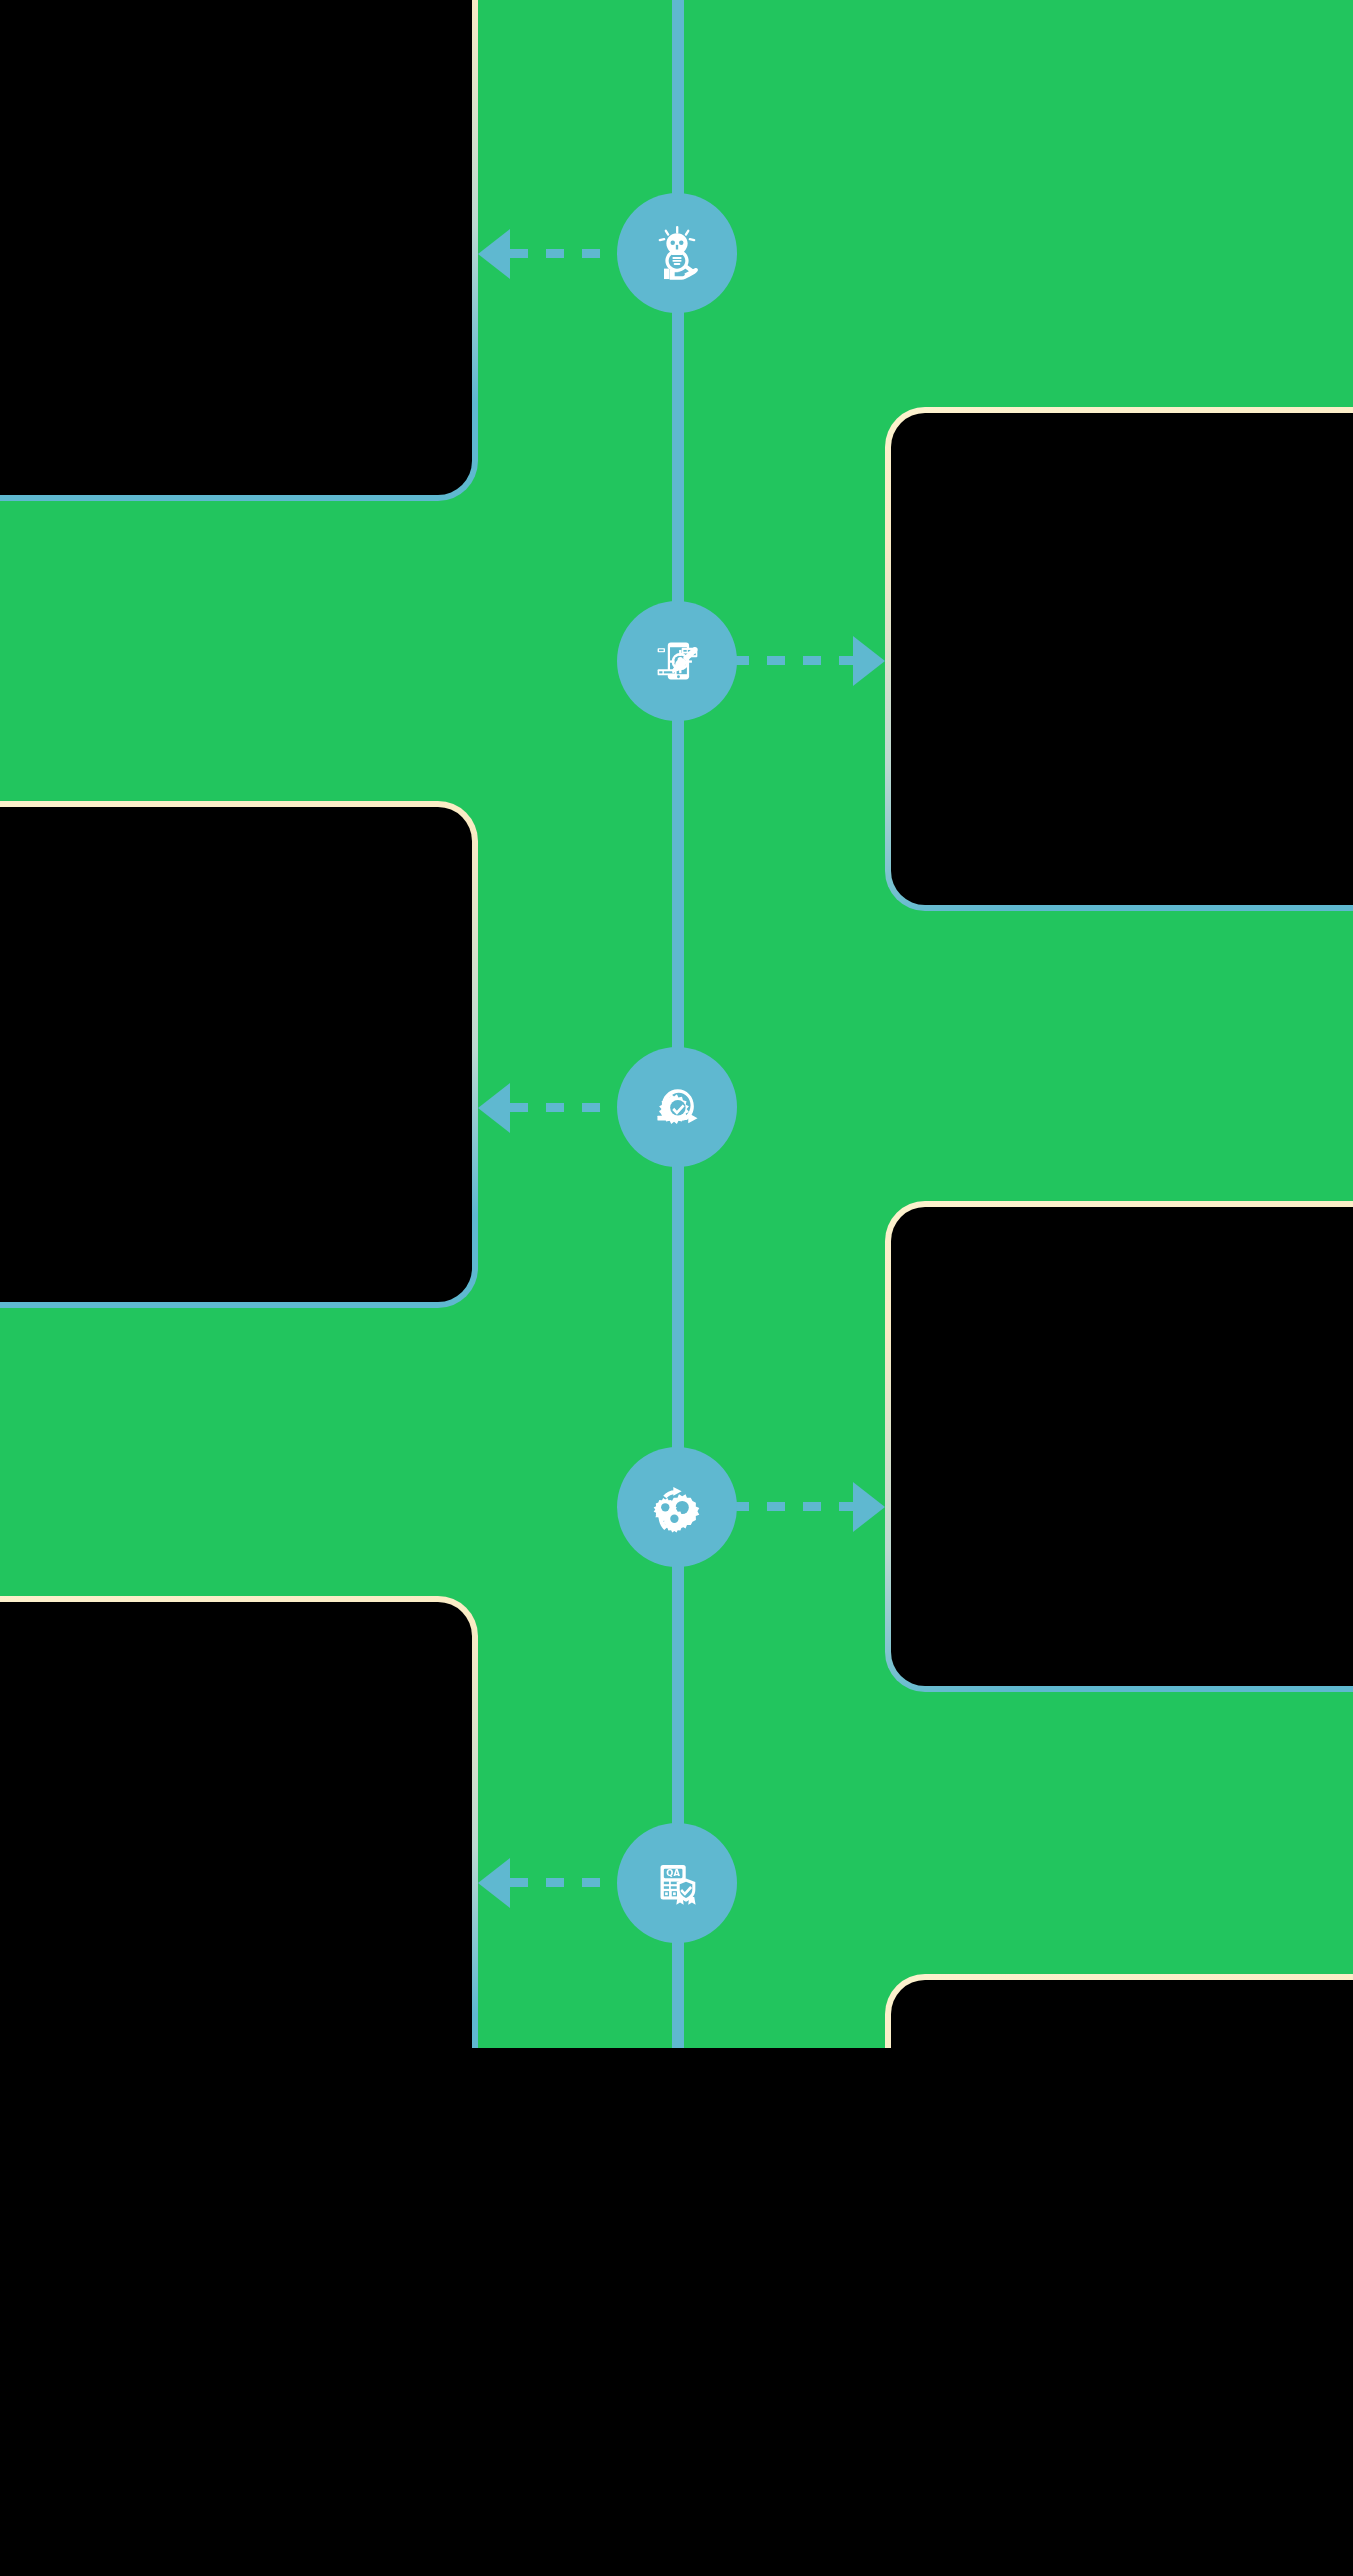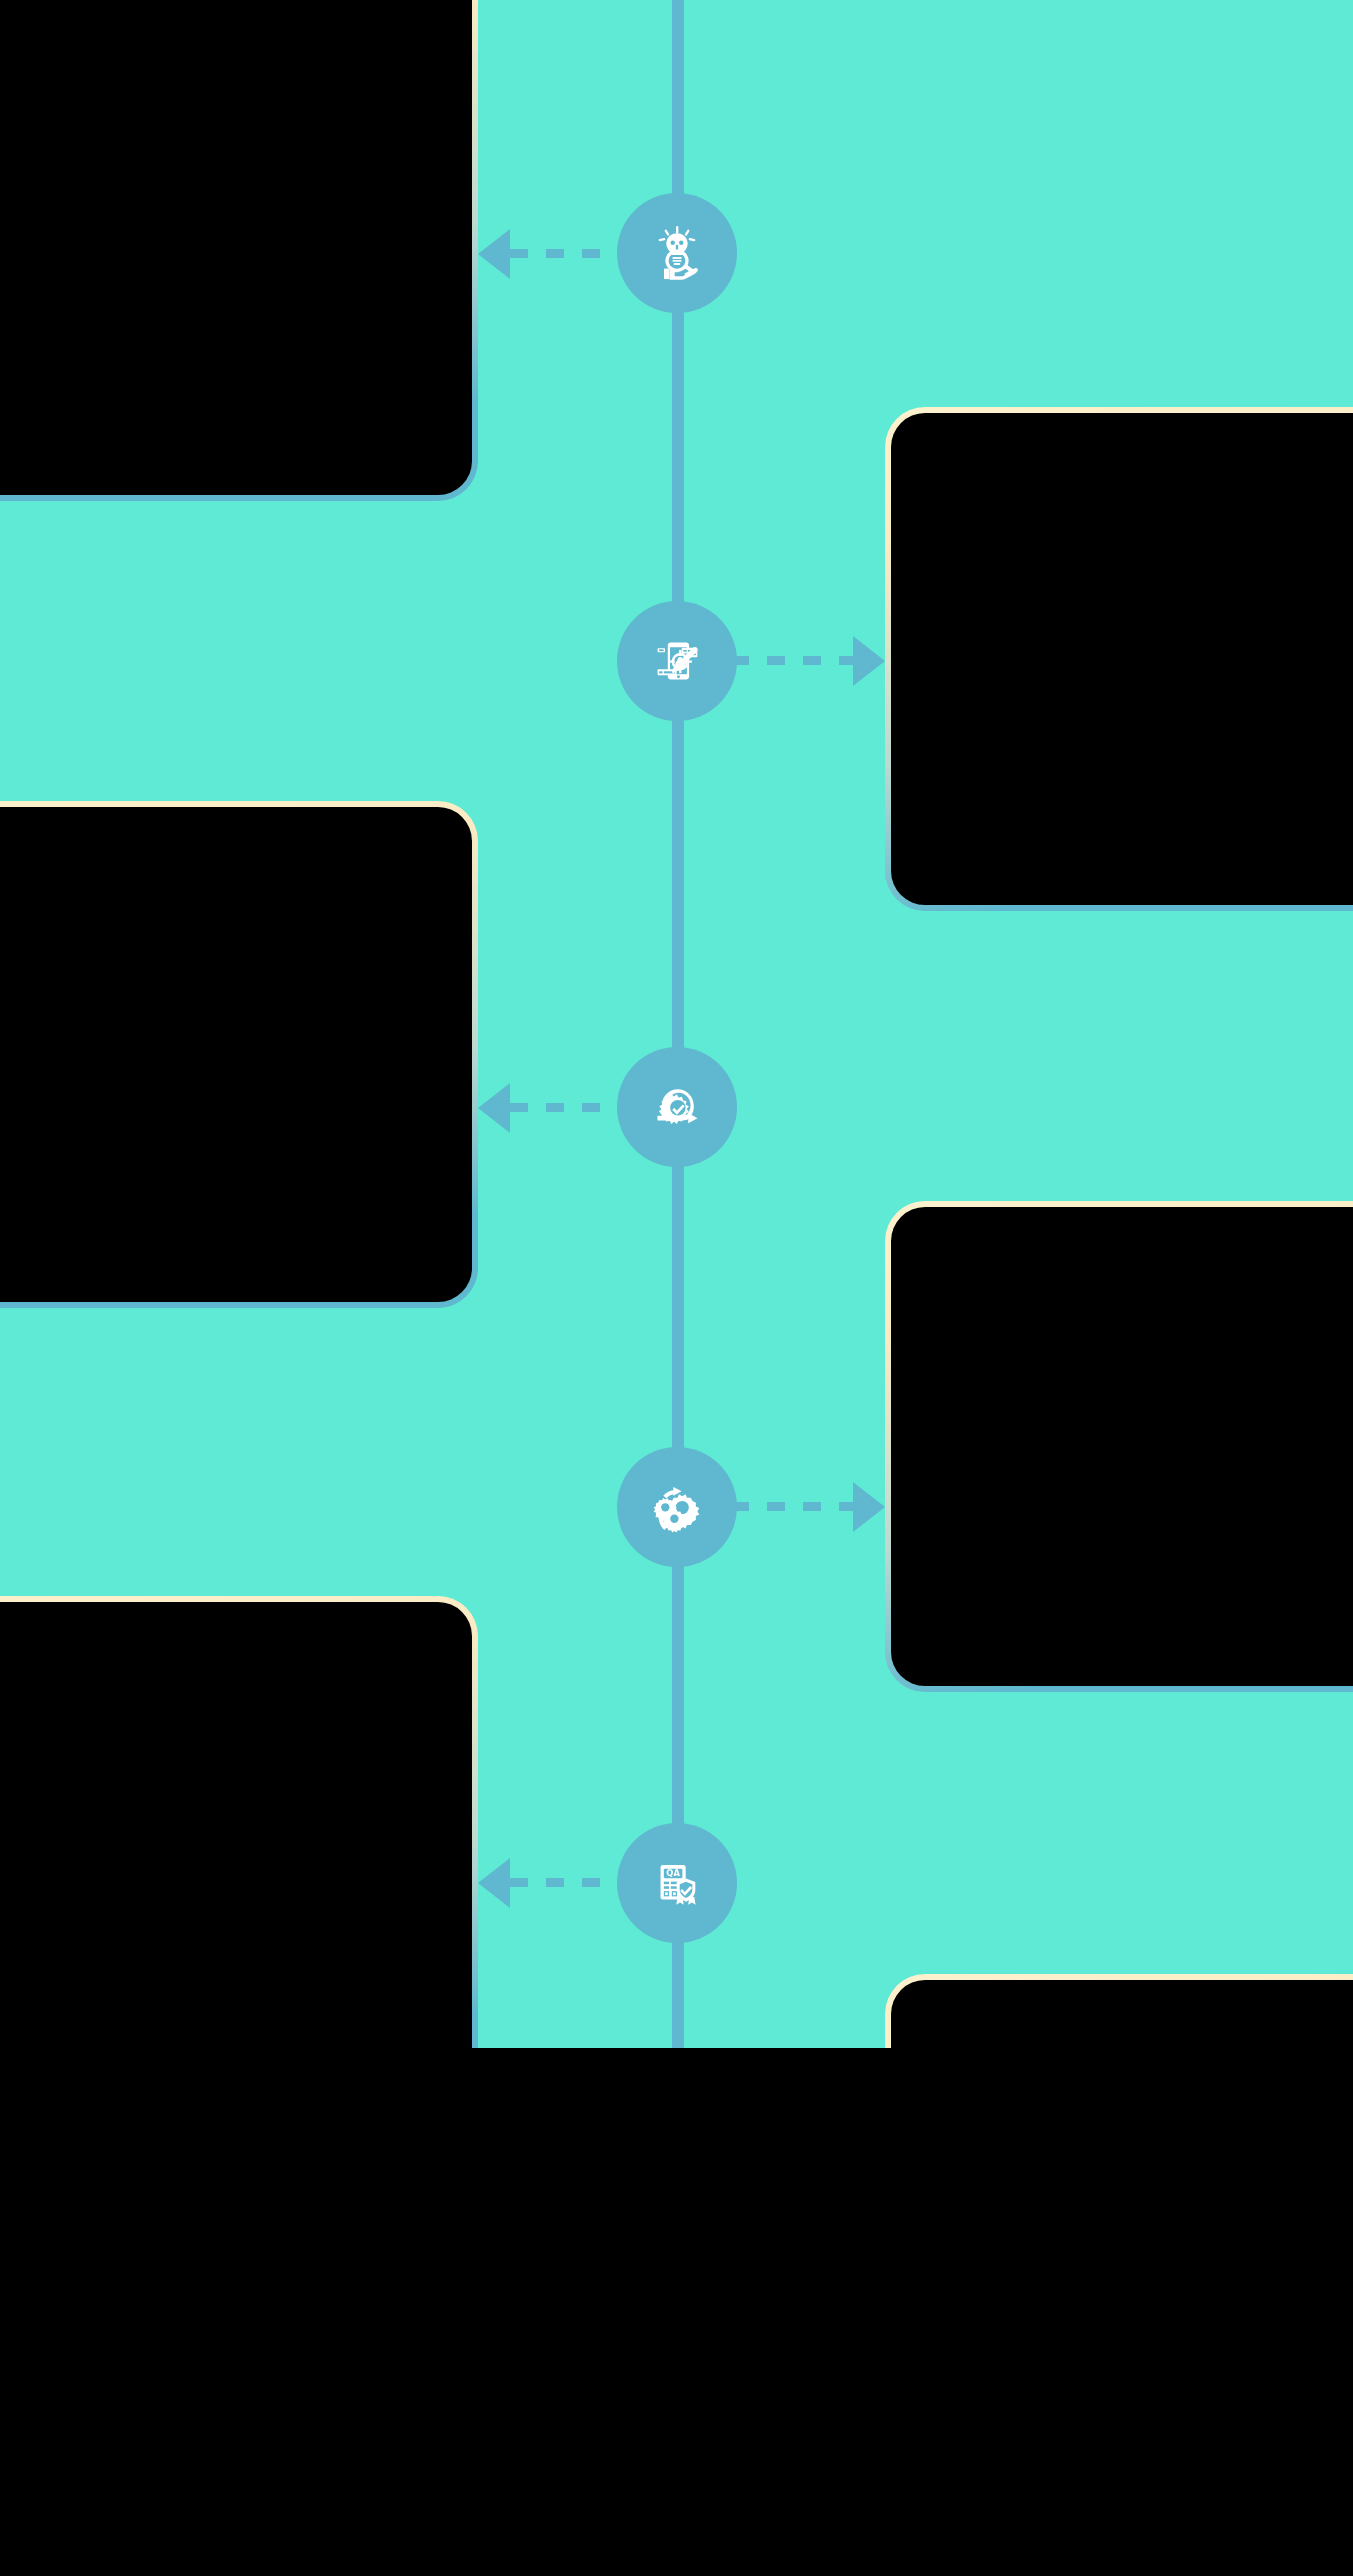--- a/index.html
+++ b/index.html
@@ -7,21 +7,21 @@
 
   html, body {
     background: #000000;
     font-family: "Liberation Sans", sans-serif;
   }
 
   #stage {
     position: relative;
     width: 1354px;
     height: 2048px;
-    background: #5eead4;
+    background: #22c55e;
     overflow: hidden;
   }
 
   
   .spine {
     position: absolute;
     left: 672px;
     top: 0px;
     width: 11.5px;
     height: 2504px;

